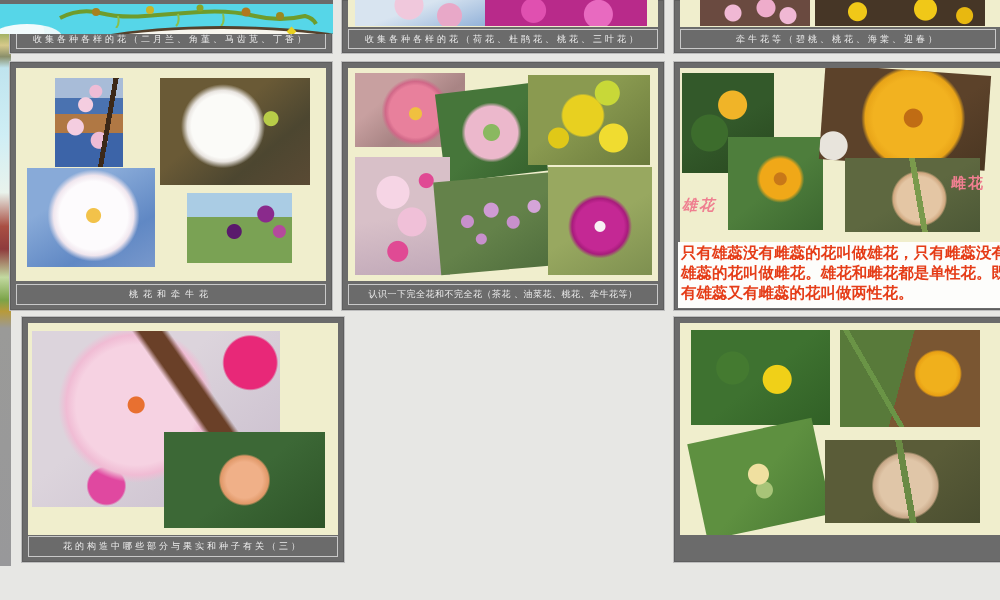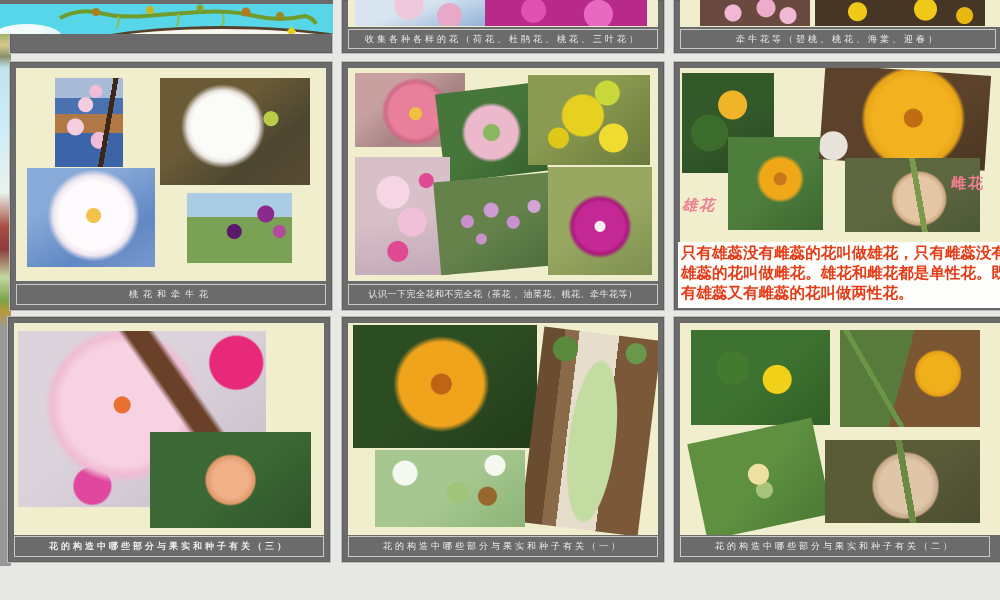--- a/index.html
+++ b/index.html
@@ -176,20 +176,21 @@
 <body>
 
 <div class="stage">
   <div class="bg-art"></div>
 
   <div class="slide" style="left:10px;top:0;width:322px;height:53px;">
     <div class="content" style="top:0;height:27px;">
       <div class="ph p-portulaca" style="left:9px;top:0;width:145px;height:26px;"></div>
       <div class="ph p-lilac" style="left:156px;top:0;width:150px;height:26px;"></div>
     </div>
+    <div class="cap" style="bottom:4px;">收集各种各样的花（二月兰、角堇、马齿苋、丁香）</div>
   </div>
 
   <div class="slide" style="left:342px;top:0;width:322px;height:53px;">
     <div class="content" style="top:0;height:27px;">
       <div class="ph p-pinkmacro" style="left:7px;top:0;width:135px;height:26px;"></div>
       <div class="ph p-bougain" style="left:137px;top:0;width:162px;height:26px;"></div>
     </div>
     <div class="cap" style="bottom:4px;">收集各种各样的花（荷花、杜鹃花、桃花、三叶花）</div>
   </div>
 
@@ -228,45 +229,36 @@
       <div class="ph p-squashleaves" style="left:2px;top:5px;width:92px;height:100px;"></div>
       <div class="ph p-starflower" style="left:48px;top:69px;width:95px;height:93px;"></div>
       <div class="ph p-bigpumpkinflower" style="left:142px;top:2px;width:166px;height:95px;transform:rotate(4deg);"></div>
       <div class="ph p-pumpkinground" style="left:165px;top:90px;width:135px;height:74px;"></div>
       <div class="flabel" style="left:2px;top:128px;font-style:italic;">雄花</div>
       <div class="flabel" style="left:271px;top:78px;margin-top:28px;">雌花</div>
     </div>
     <div class="note" style="top:180px;height:64px;">只有雄蕊没有雌蕊的花叫做雄花，只有雌蕊没有雄蕊的花叫做雌花。雄花和雌花都是单性花。既有雄蕊又有雌蕊的花叫做两性花。</div>
   </div>
 
-  <div class="slide" style="left:8px;top:317px;width:322px;height:245px;font-weight:bold;">
+  <div class="slide" style="left:22px;top:317px;width:322px;height:245px;">
     <div class="content" style="top:6px;height:212px;">
       <div class="ph p-peachmacro" style="left:4px;top:8px;width:248px;height:176px;"></div>
       <div class="ph p-peachfruit" style="left:136px;top:109px;width:161px;height:96px;"></div>
     </div>
     <div class="cap" style="bottom:5px;height:19px;">花的构造中哪些部分与果实和种子有关（三）</div>
   </div>
 
-  <div class="slide" style="left:342px;top:317px;width:322px;height:245px;">
-    <div class="content" style="top:6px;height:212px;">
-      <div class="ph p-squashflower8" style="left:5px;top:2px;width:184px;height:123px;"></div>
-      <div class="ph p-gourd" style="left:184px;top:10px;width:118px;height:197px;transform:rotate(7deg);"></div>
-      <div class="ph p-babygourd" style="left:27px;top:127px;width:150px;height:77px;"></div>
-    </div>
-    <div class="cap" style="bottom:5px;height:19px;">花的构造中哪些部分与果实和种子有关（一）</div>
-  </div>
 
   <div class="slide" style="left:674px;top:317px;width:340px;height:245px;">
     <div class="content" style="top:6px;height:212px;">
       <div class="ph p-cucumberflower" style="left:11px;top:7px;width:139px;height:95px;"></div>
       <div class="ph p-pumpkinflower9" style="left:160px;top:7px;width:140px;height:97px;"></div>
       <div class="ph p-youngpumpkin" style="left:16px;top:107px;width:127px;height:98px;transform:rotate(-12deg);"></div>
       <div class="ph p-maturepumpkin" style="left:145px;top:117px;width:155px;height:83px;"></div>
     </div>
-    <div class="cap" style="bottom:5px;height:19px;right:24px;">花的构造中哪些部分与果实和种子有关（二）</div>
   </div>
 
   <div class="partial">
     <div class="cyan">
       <div class="cloud"></div>
       <svg width="260" height="24" style="position:absolute;left:58px;top:0;" viewBox="0 0 260 24">
         <path d="M2,14 q20,-10 40,-5 t45,3 t55,-4 t55,4 t50,0 q8,2 11,8" fill="none" stroke="#6f9c2c" stroke-width="4"></path>
         <circle cx="38" cy="8" r="4" fill="#a8801e"></circle>
         <circle cx="92" cy="6" r="4" fill="#c8b428"></circle>
         <circle cx="142" cy="4" r="3.5" fill="#8aa428"></circle>

